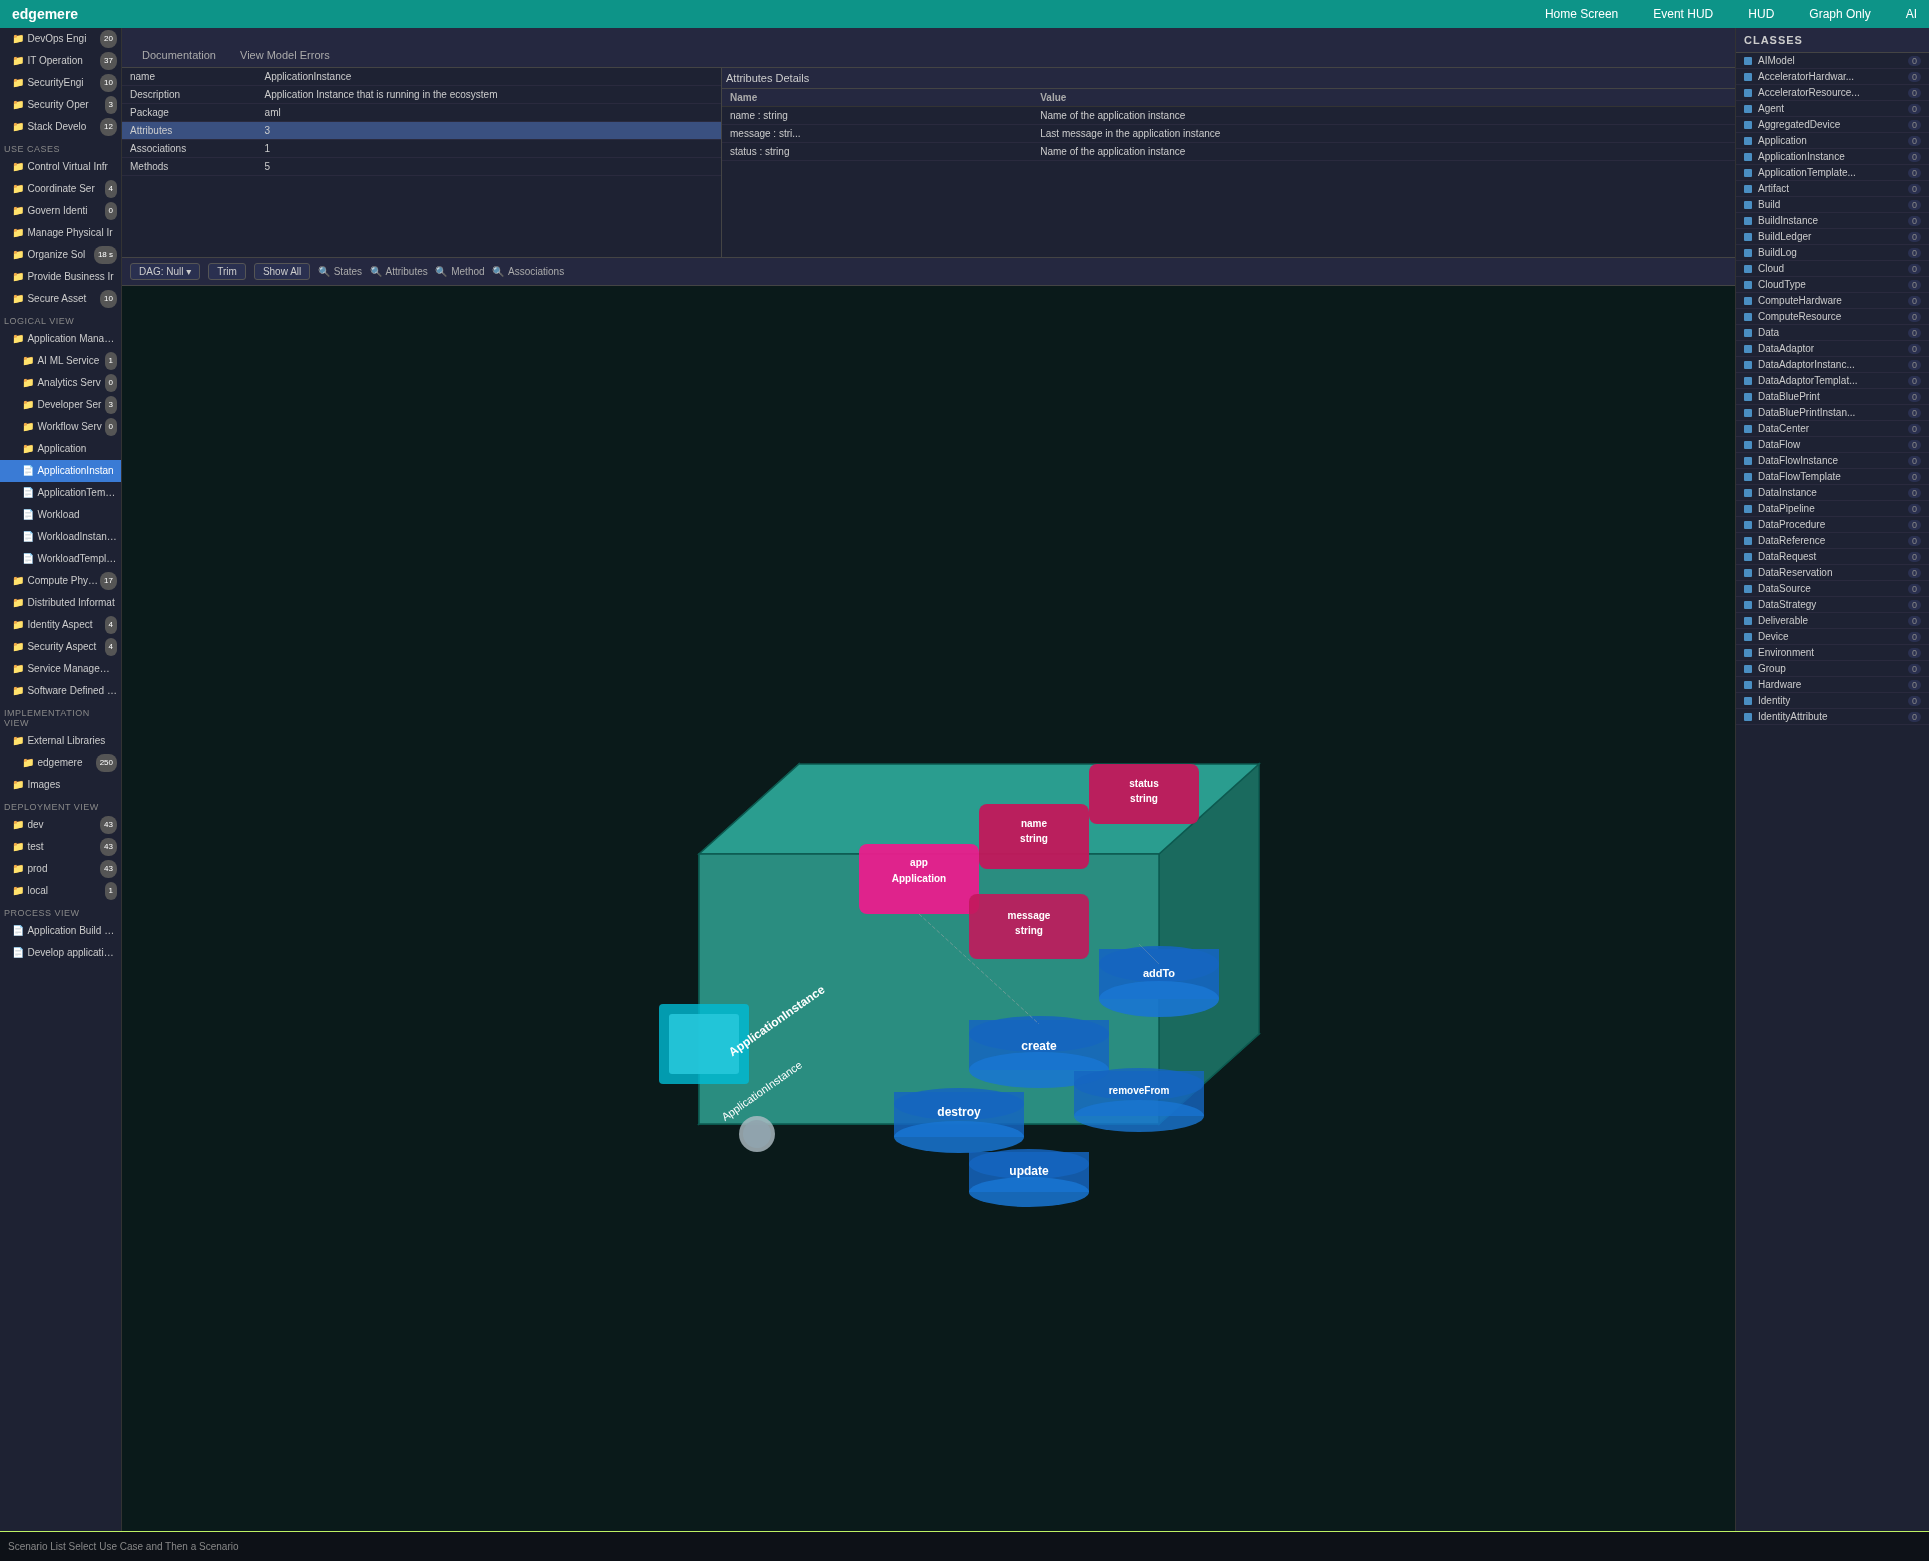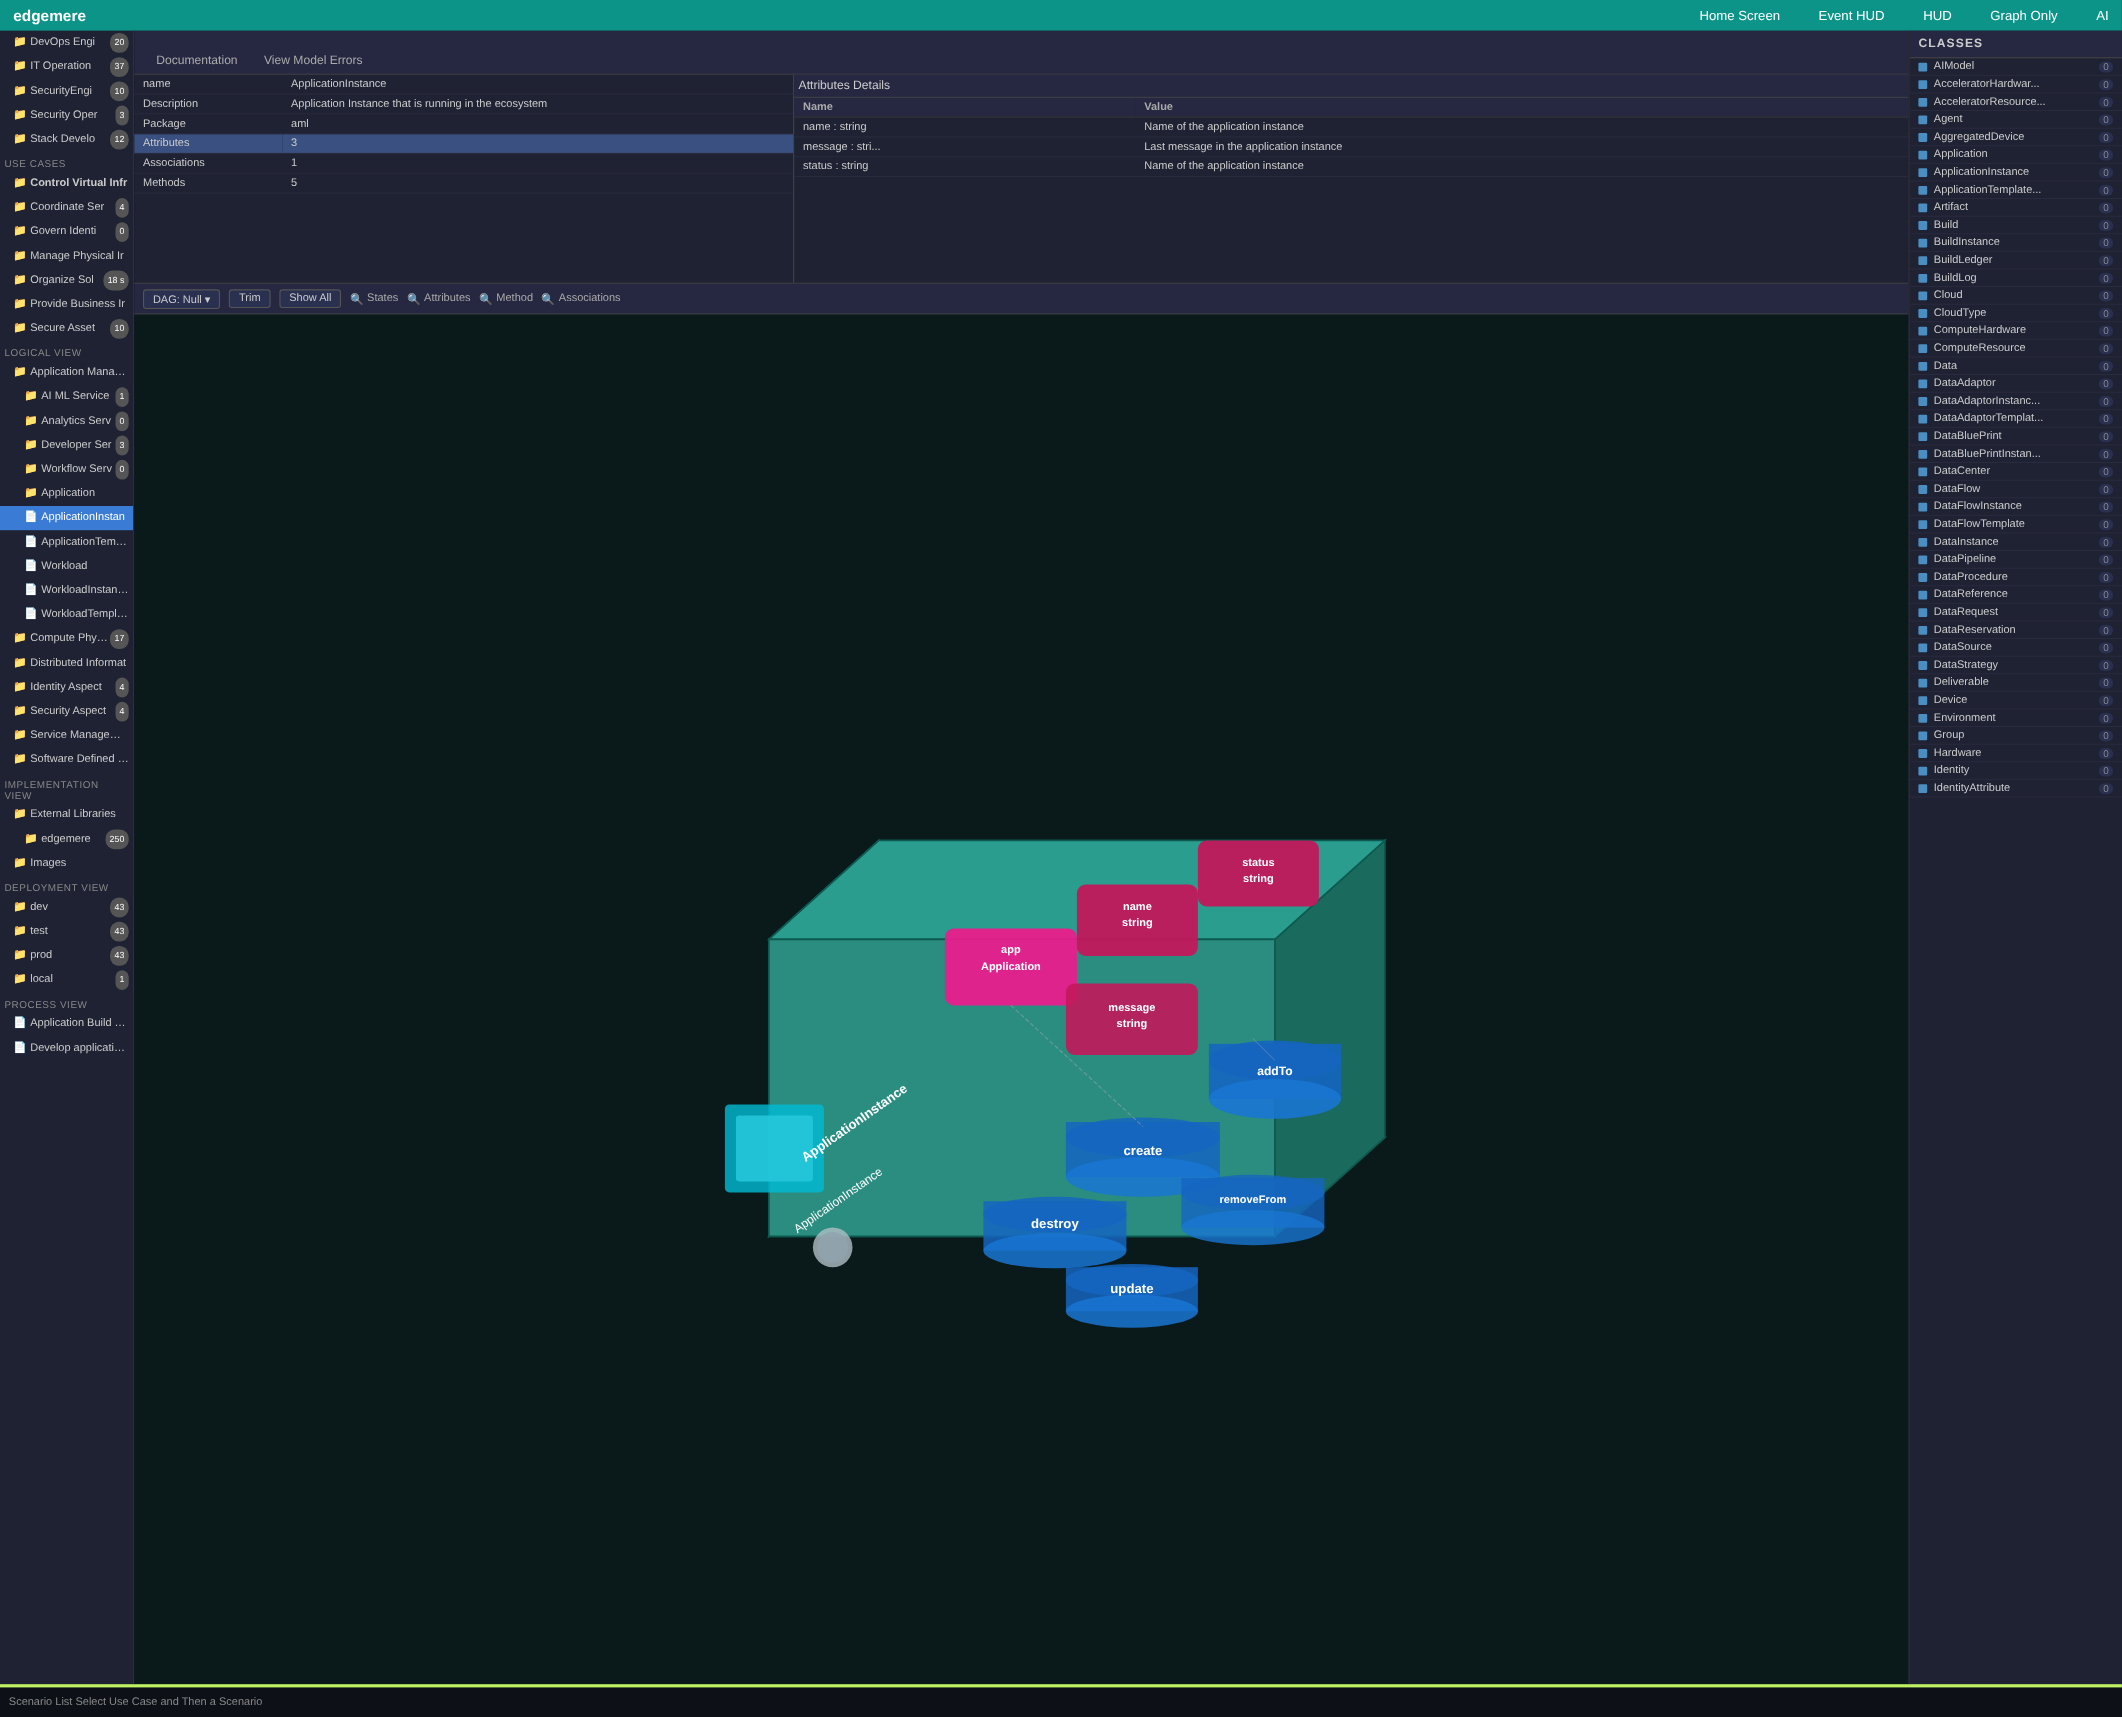--- a/index.html
+++ b/index.html
@@ -235,21 +235,21 @@
       color: #888;
       background: #2a3050;
       padding: 0 4px;
       border-radius: 8px;
     }
 
     
     #statusbar {
       height: 30px;
       background: #0d1117;
-      border-top: 3px solid #bef264;
+      border-top: 1px solid #bef264;
       display: flex;
       align-items: center;
       padding: 0 8px;
       font-size: 10px;
       color: #888;
     }
   </style>
 </head>
 <body>
 
@@ -289,21 +289,21 @@
         <span class="badge">3</span>
       </div>
       <div class="sidebar-item indented1">
         <span class="folder-icon">📁</span>
         <span style="flex: 1 1 0%; overflow: hidden; text-overflow: ellipsis;">Stack Develo</span>
         <span class="badge">12</span>
       </div>
       <div class="sidebar-section-label">Use Cases</div>
       <div class="sidebar-item indented1">
         <span class="folder-icon">📁</span>
-        <span style="flex: 1 1 0%; overflow: hidden; text-overflow: ellipsis; font-weight: bold;">Control Virtual Infr</span>
+        <span style="flex: 1 1 0%; overflow: hidden; text-overflow: ellipsis;">Control Virtual Infr</span>
       </div>
       <div class="sidebar-item indented1">
         <span class="folder-icon">📁</span>
         <span style="flex: 1 1 0%; overflow: hidden; text-overflow: ellipsis;">Coordinate Ser</span>
         <span class="badge">4</span>
       </div>
       <div class="sidebar-item indented1">
         <span class="folder-icon">📁</span>
         <span style="flex: 1 1 0%; overflow: hidden; text-overflow: ellipsis;">Govern Identi</span>
         <span class="badge">0</span>

